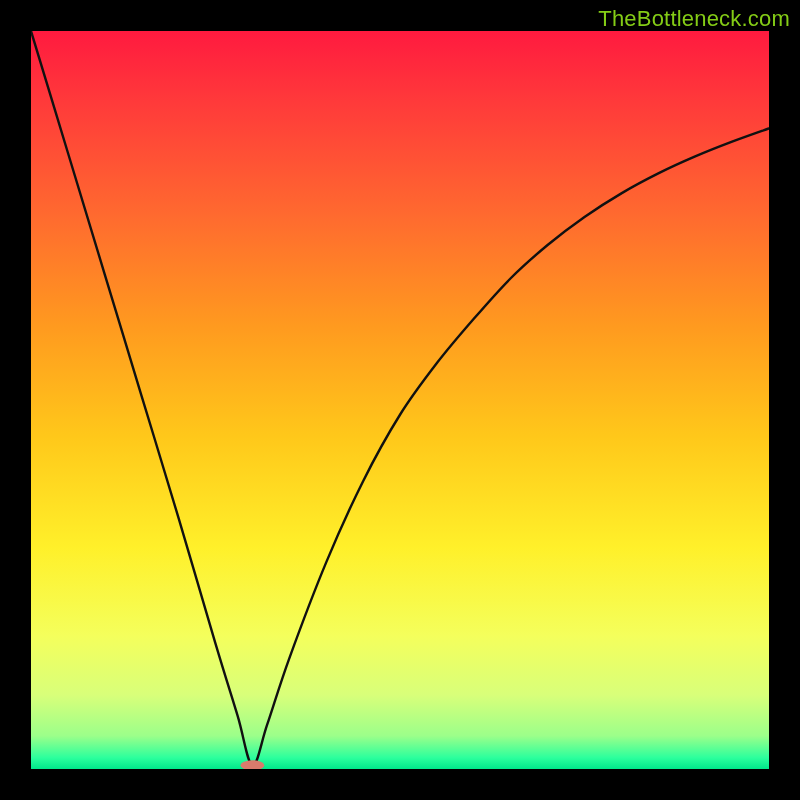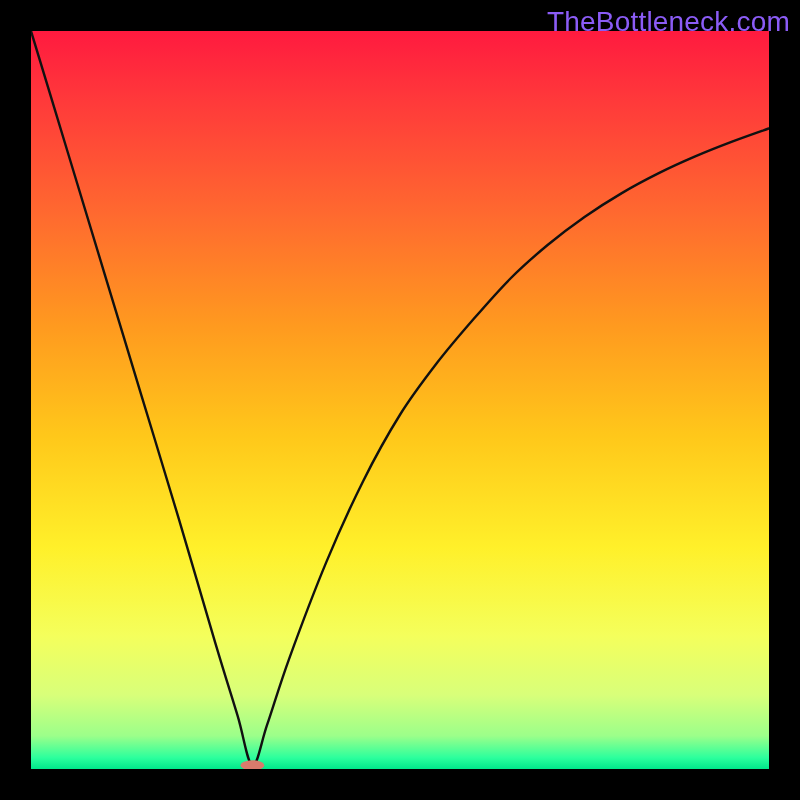--- a/index.html
+++ b/index.html
@@ -23,22 +23,22 @@
     top: 31px;
     left: 31px;
     width: 738px;
     height: 738px;
     
   }
   .watermark {
     position: absolute;
     top: 6px;
     right: 10px;
-    color: #8b5cf6;
-    font-size: 28px;
+    color: #84cc16;
+    font-size: 22px;
     font-weight: 400;
     letter-spacing: 0.2px;
     user-select: none;
     margin-left: 12px;
   }
   svg { display: block; }
 </style>
 </head>
 <body>
 

